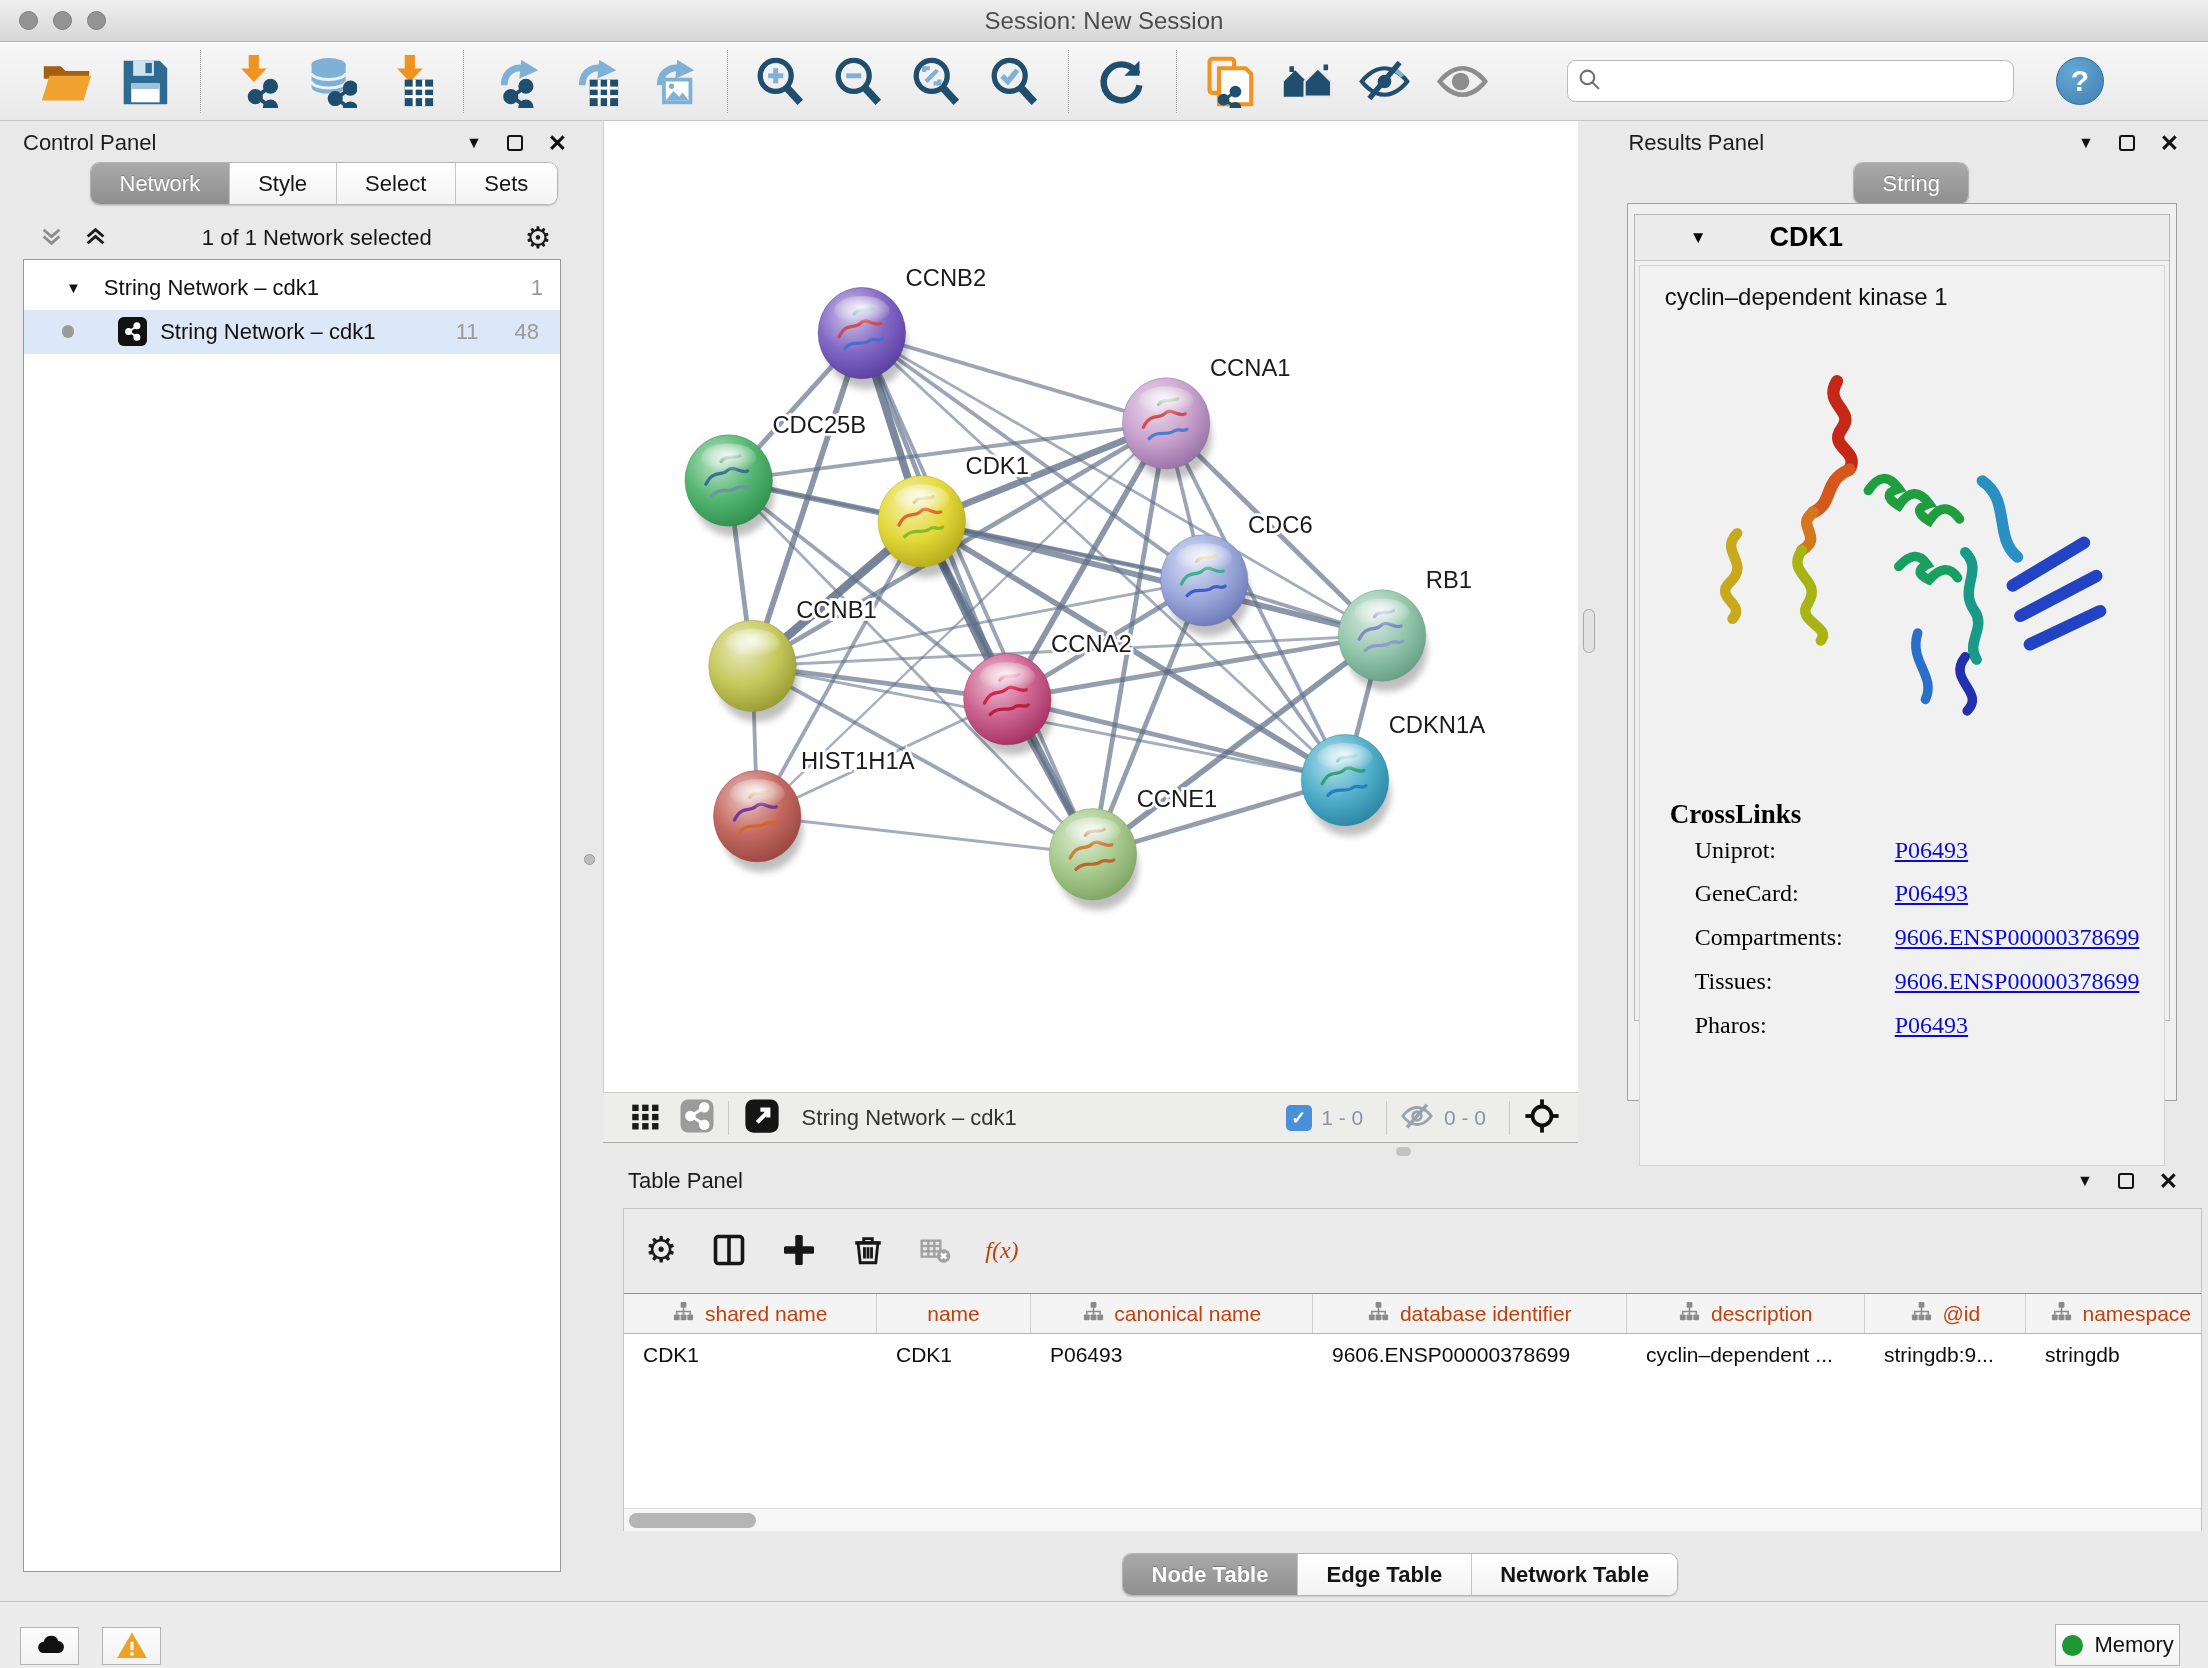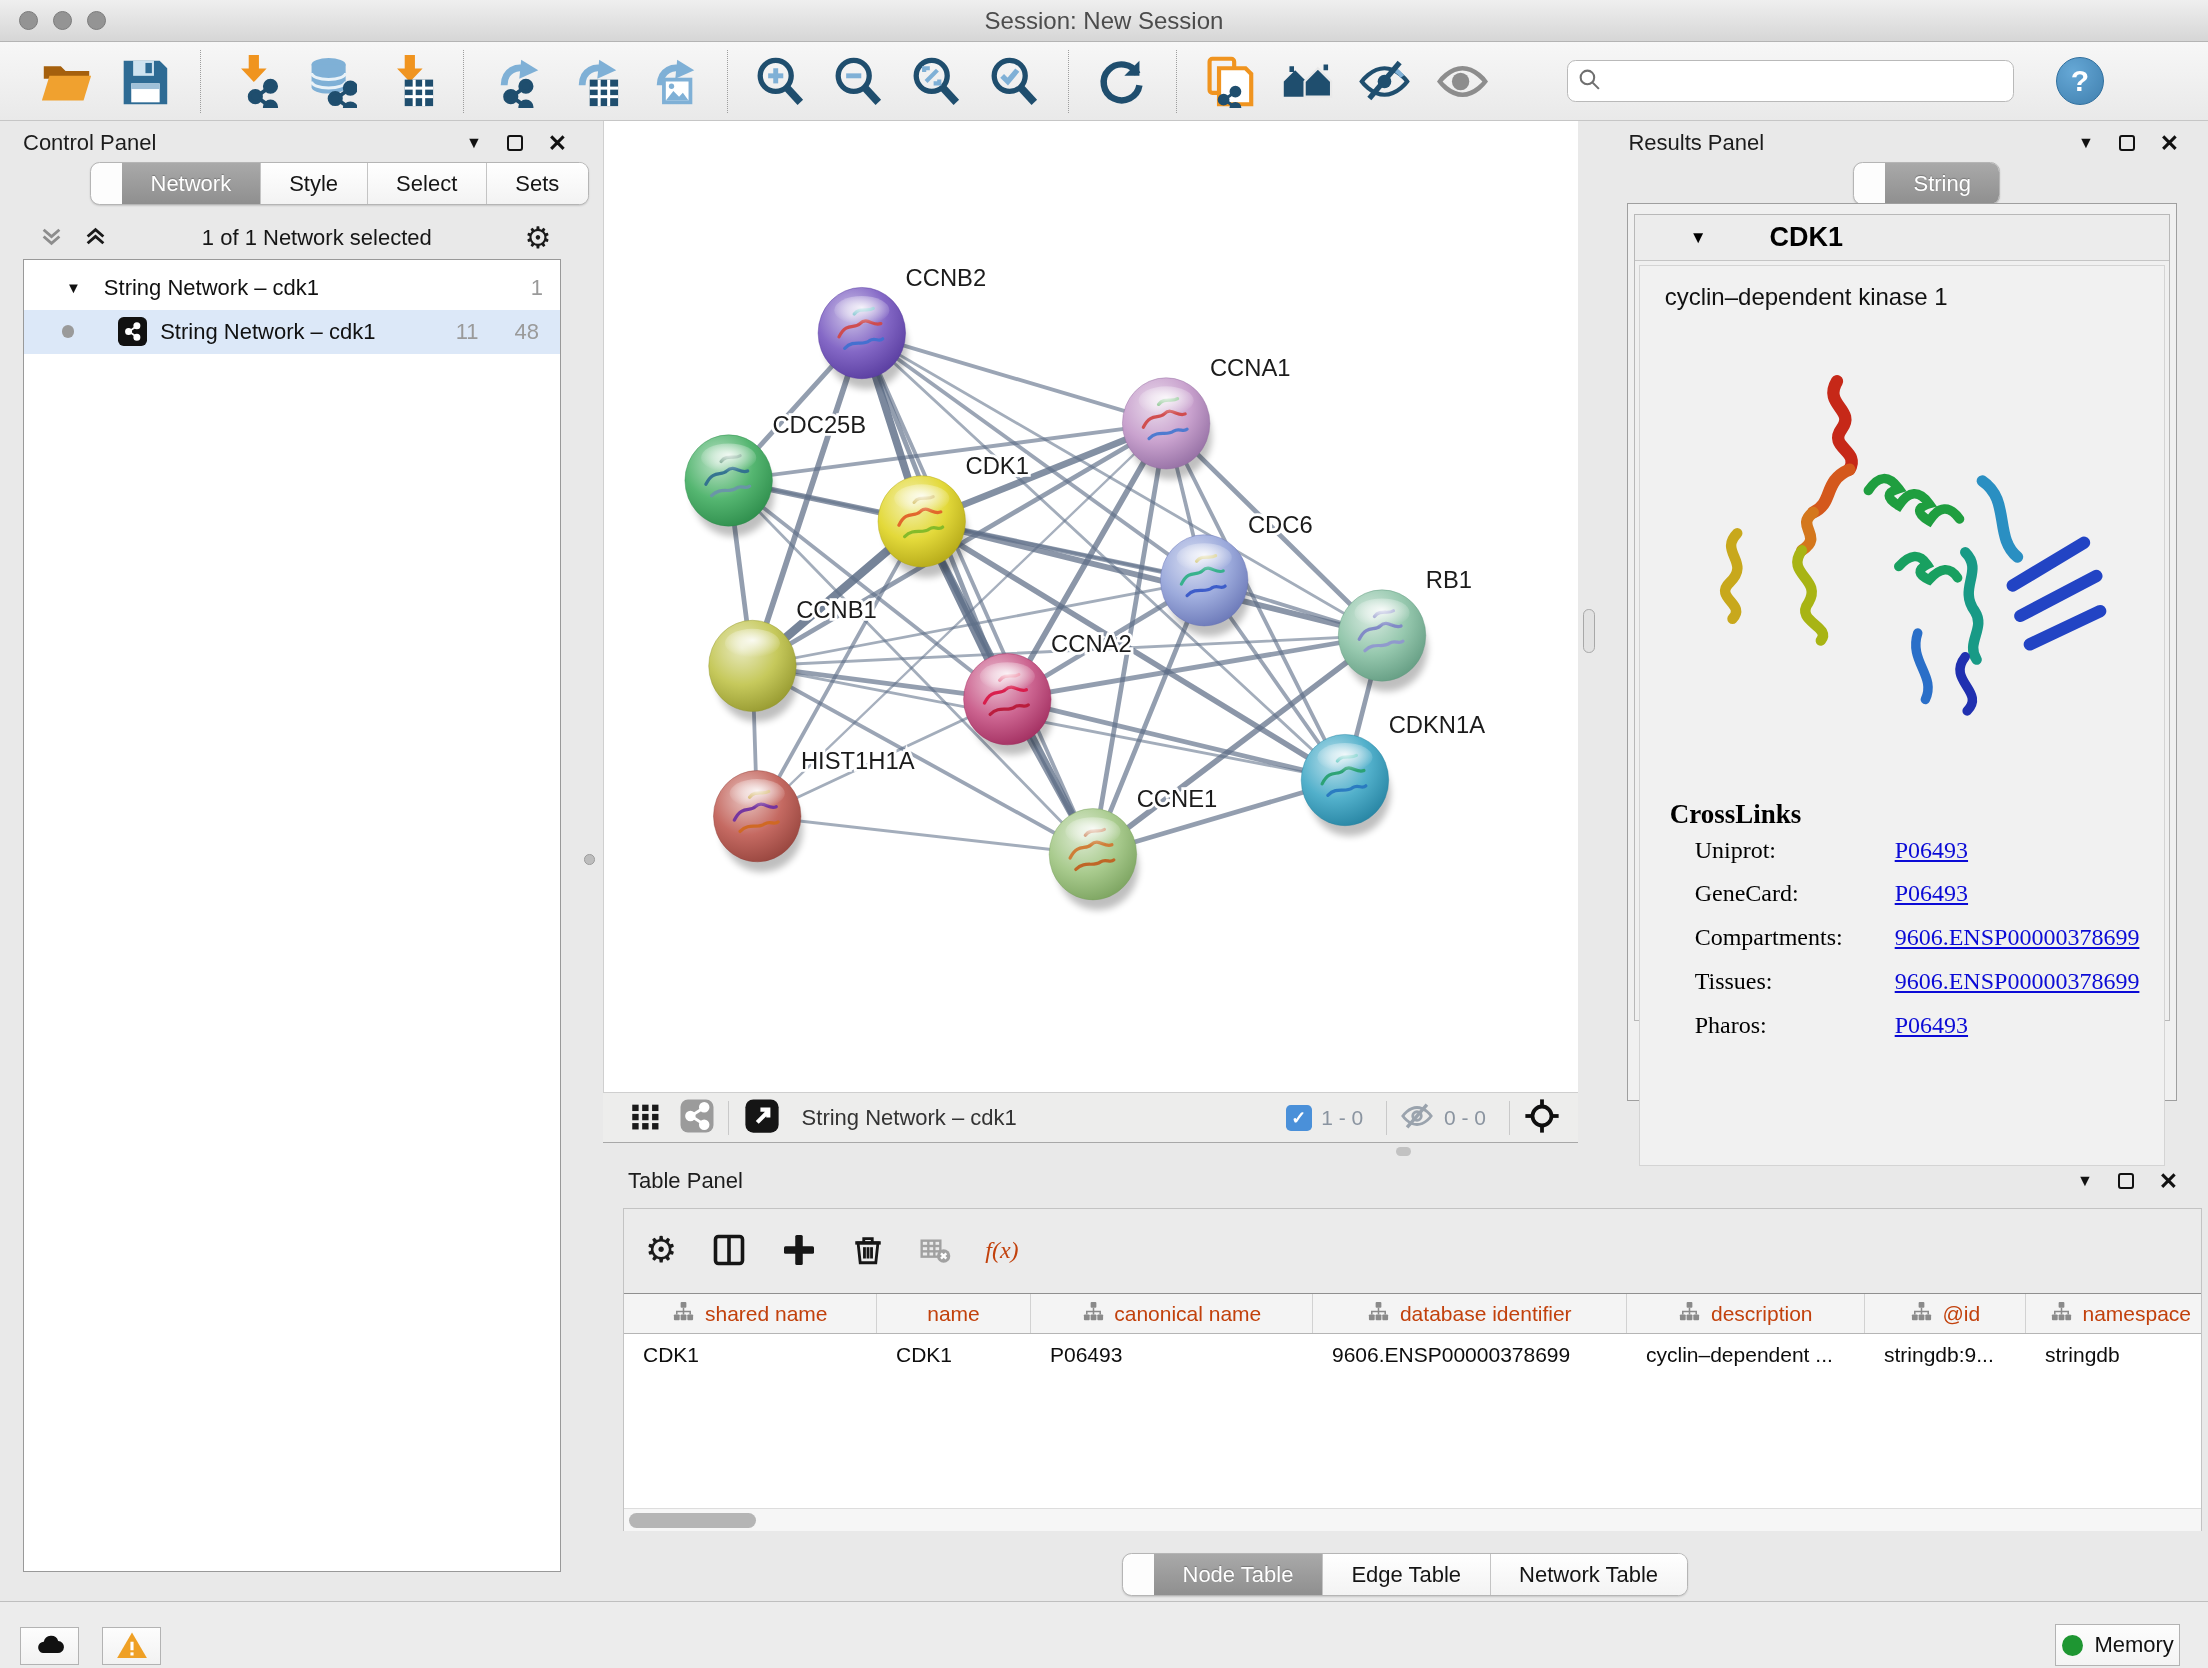--- a/index.html
+++ b/index.html
@@ -45,21 +45,21 @@
   .wb-float { width:16px; height:16px; border:2.4px solid #111; border-radius:2.9px; }
   .wb-close { font-size:23px; font-weight:bold; color:#111; line-height:16px; }
 
   .tabgroup { display:flex; border:1px solid #b5b5b5; border-radius:9.5px; overflow:hidden;
     background:#fdfdfd; box-shadow:0 1px 1.9px rgba(0,0,0,.15); }
   .tab { padding:0 28.5px; height:41px; display:flex; align-items:center;
     font-size:22px; color:#151515; background:linear-gradient(#ffffff,#f3f3f3);
     border-right:1px solid #c4c4c4; }
   .tab:last-child { border-right:none; }
   .tab.sel { background:linear-gradient(#a9a9a9,#8f8f8f); color:#fff;
-    text-shadow:0 -1px 1px rgba(0,0,0,.25);margin-left:31px; }
+    text-shadow:0 -1px 1px rgba(0,0,0,.25); }
 
   
   .cp-header { left:0; top:121px; width:603px; height:44px; display:flex;
     align-items:center; padding:0 36px 0 23px; justify-content:space-between; }
   .cp-tabs { left:90px; top:162px; }
   .cp-sub { left:23px; top:219px; width:538px; height:38px; display:flex; align-items:center; }
   .cp-sub .summary { flex:1; text-align:center; font-size:22px; color:#161616; }
   .gear-glyph { font-size:30px; color:#1a1a1a; line-height:30px; }
   .cp-box { left:23px; top:259px; width:538px; height:1313px; background:#fff;
     border:1.9px solid #999; }
@@ -131,21 +131,21 @@
   .tbl-hrow { display:flex; height:40px; background:#f4f4f4; border-bottom:1px solid #b5b5b5; }
   .hcell { display:flex; align-items:center; justify-content:center; gap:9.5px;
     border-right:1px solid #d2d2d2; font-size:21px; color:#c2410c; flex:none; }
   .tbl-drow { display:flex; height:42px; }
   .dcell { display:flex; align-items:center; padding-left:19px; font-size:21px;
     color:#0d0d0d; flex:none; overflow:hidden; white-space:nowrap; }
   .tbl-scroll { position:absolute; left:0; bottom:0; width:100%; height:23px;
     background:#f6f6f6; border-top:1px solid #ddd; }
   .tbl-thumb { position:absolute; left:4.8px; top:3.8px; width:127px; height:15px;
     border-radius:7.6px; background:#b5b5b5; }
-  .tp-tabs { left:1122px; top:1553px; }
+  .tp-tabs { left:1122px; top:1553px;font-weight:bold; }
 
   
   .statusbar { left:0; top:1601px; width:2208px; height:68px; background:#ececec;
     border-top:1px solid #bfbfbf; }
   .sb-btn { position:absolute; top:25px; width:59px; height:38px;
     background:linear-gradient(#fdfdfd,#f2f2f2); border:1.9px solid #b3b3b3;
     display:flex; align-items:center; justify-content:center; }
   .mem-btn { position:absolute; right:27.6px; top:22px; width:125px; height:42px;
     background:linear-gradient(#fdfdfd,#f4f4f4); border:1px solid #b3b3b3;
     display:flex; align-items:center; justify-content:center; gap:11.4px;

